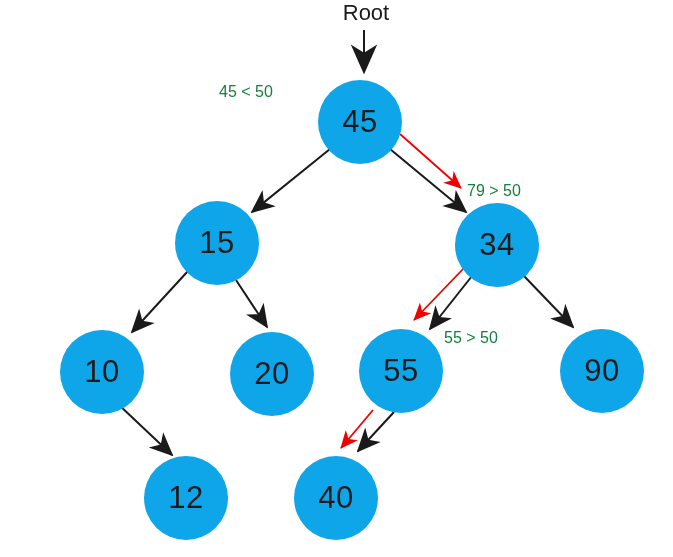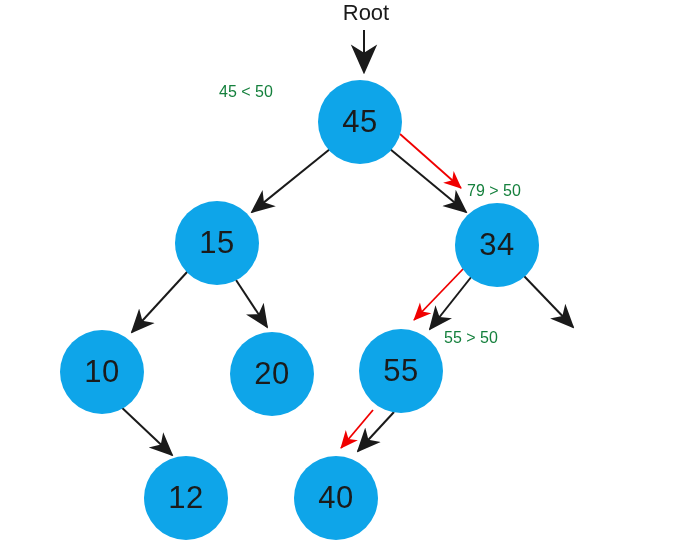--- a/index.html
+++ b/index.html
@@ -102,16 +102,17 @@
   <div class="annotation annotation-45">45 &lt; 50</div>
   <div class="annotation annotation-79">79 &gt; 50</div>
   <div class="annotation annotation-55">55 &gt; 50</div>
 
   <div class="tree-node" style="left:318px; top:80px;">45</div>
   <div class="tree-node" style="left:175px; top:201px;">15</div>
   <div class="tree-node" style="left:455px; top:203px;">34</div>
   <div class="tree-node" style="left:60px;  top:330px;">10</div>
   <div class="tree-node" style="left:230px; top:332px;">20</div>
   <div class="tree-node" style="left:359px; top:329px;">55</div>
+  <div class="tree-node" style="left:560px; top:329px;">90</div>
   <div class="tree-node" style="left:144px; top:456px;">12</div>
   <div class="tree-node" style="left:294px; top:456px;">40</div>
 
 </div>
 
 </body></html>

